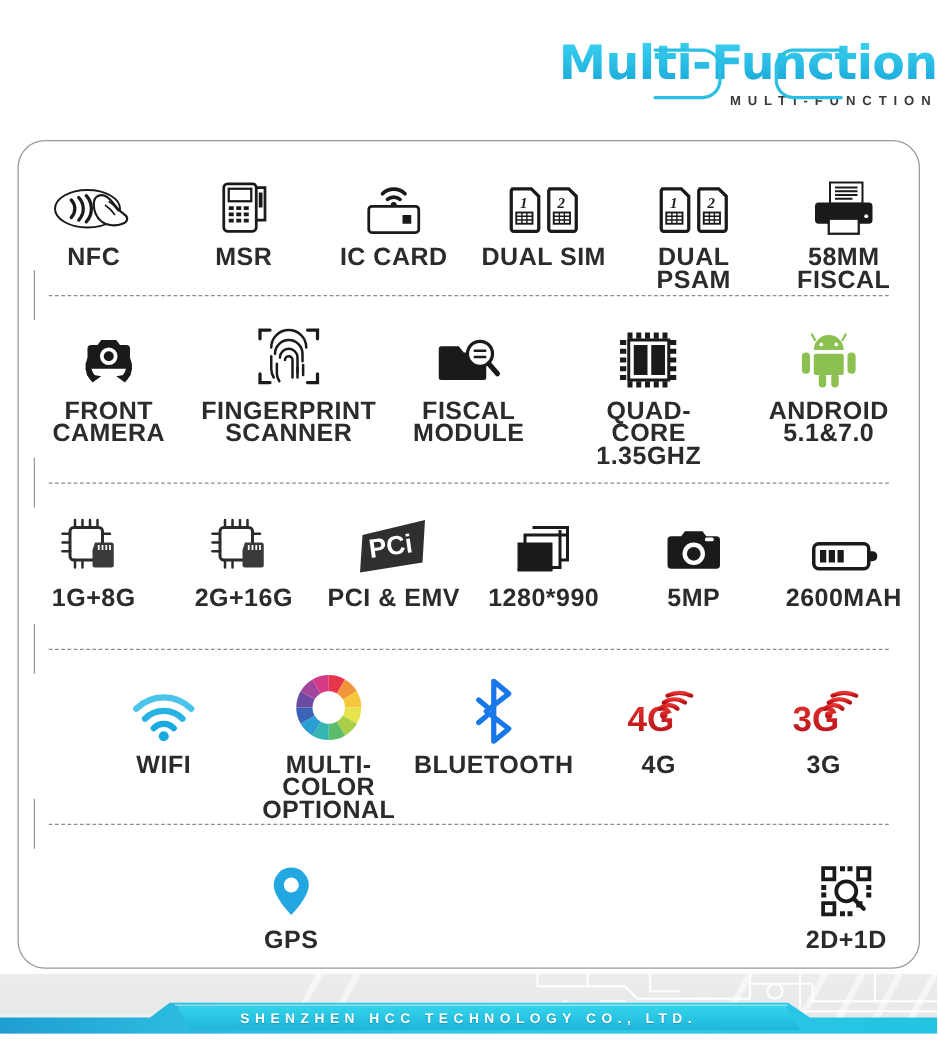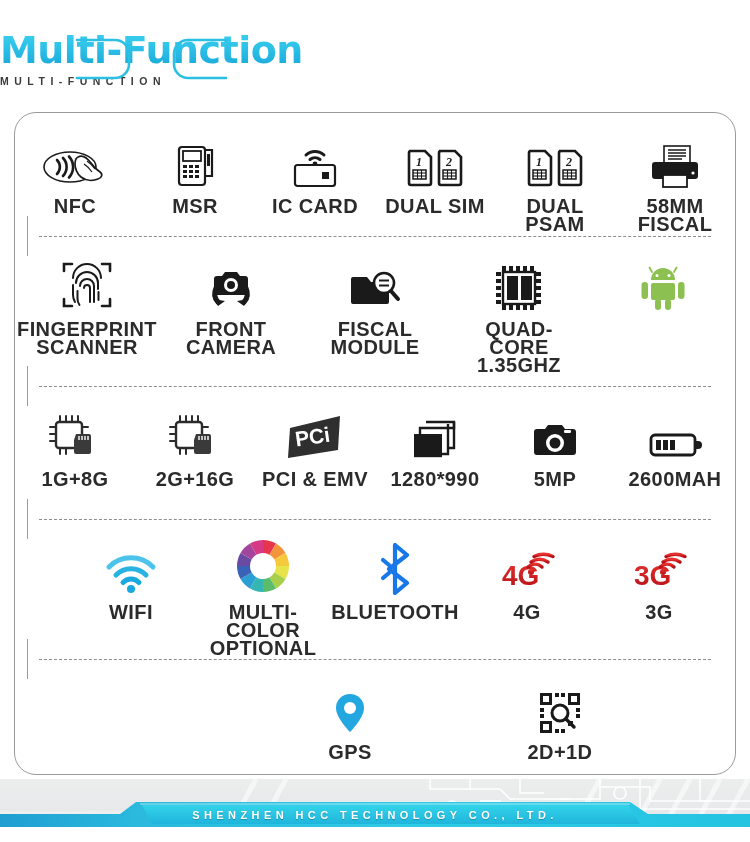--- a/index.html
+++ b/index.html
@@ -7,21 +7,21 @@
     width:750px;height:842px;
     background:#ffffff;
     font-family:"Liberation Sans", sans-serif;
     overflow:hidden;
     position:relative;
   }
 
   
   #title-block{
     position:absolute;left:0;top:28px;width:750px;height:66px;
-    display:flex;flex-direction:column;align-items:flex-start;justify-content:flex-start;
+    display:flex;flex-direction:column;align-items:flex-end;justify-content:flex-start;
   }
   #title-main-wrap{position:relative;height:44px;display:flex;align-items:center;justify-content:center;}
   #title-main{
     font-size:38px;font-weight:bold;letter-spacing:-0.5px;
     font-family:"DejaVu Sans", sans-serif;
     background:linear-gradient(180deg,#3ed2f0 0%,#2ec2e8 42%,#16a3d6 100%);
     -webkit-background-clip:text;background-clip:text;color:transparent;
     -webkit-text-fill-color:transparent;
     line-height:44px;
   }
@@ -237,20 +237,36 @@
     </div>
   </div>
 
   <div class="divider" style="top:123px"></div>
   <div class="tick" style="top:103px;height:40px"></div>
 
   <div class="row" id="row2">
 
     <div class="cell">
       <div class="icon-box">
+        <svg width="66" height="46" viewBox="0 0 66 46">
+          <path d="M24 10 l3-4 h12 l3 4 h5 a3 3 0 0 1 3 3 v13 a3 3 0 0 1 -3 3 h-28 a3 3 0 0 1 -3 -3 v-13 a3 3 0 0 1 3 -3 z" fill="#1a1a1a"></path>
+          <circle cx="33" cy="19" r="7" fill="#ffffff"></circle>
+          <circle cx="33" cy="19" r="4" fill="#1a1a1a"></circle>
+          <path d="M18 22 a13 13 0 0 0 2 14" fill="none" stroke="#1a1a1a" stroke-width="5" stroke-linecap="round"></path>
+          <path d="M15 33 l5 7 l7 -5 z" fill="#1a1a1a"></path>
+          <path d="M48 22 a13 13 0 0 1 -2 14" fill="none" stroke="#1a1a1a" stroke-width="5" stroke-linecap="round"></path>
+          <path d="M51 33 l-5 7 l-7 -5 z" fill="#1a1a1a"></path>
+        </svg>
+      </div>
+      <div class="label" style="white-space:pre-line">FRONT
+CAMERA</div>
+    </div>
+
+    <div class="cell">
+      <div class="icon-box">
         <svg width="54" height="54" viewBox="0 0 54 54">
           <g stroke="#1a1a1a" stroke-width="2.6" fill="none" stroke-linecap="round">
             <path d="M4 13 V6 h8"></path>
               <path d="M50 13 V6 h-8"></path>
             <path d="M4 41 v7 h8"></path>
               <path d="M50 41 v7 h-8"></path>
           </g>
           <g fill="none" stroke="#1a1a1a" stroke-width="2" stroke-linecap="round">
             <path d="M13 20 a14 14 0 0 1 28 0"></path>
             <path d="M16 25 a11 11 0 0 1 22 0 v6"></path>
@@ -258,36 +274,20 @@
             <path d="M24 30 a3 3 0 0 1 6 0 v14"></path>
             <path d="M13 27 v10 a14 14 0 0 0 2 7"></path>
             <path d="M17.5 33 v8 a11 11 0 0 0 2 6"></path>
             <path d="M34 36 v8"></path>
               <path d="M38.5 34 v8"></path>
           </g>
         </svg>
       </div>
       <div class="label" style="white-space:pre-line">FINGERPRINT
 SCANNER</div>
-    </div>
-
-    <div class="cell">
-      <div class="icon-box">
-        <svg width="66" height="46" viewBox="0 0 66 46">
-          <path d="M24 10 l3-4 h12 l3 4 h5 a3 3 0 0 1 3 3 v13 a3 3 0 0 1 -3 3 h-28 a3 3 0 0 1 -3 -3 v-13 a3 3 0 0 1 3 -3 z" fill="#1a1a1a"></path>
-          <circle cx="33" cy="19" r="7" fill="#ffffff"></circle>
-          <circle cx="33" cy="19" r="4" fill="#1a1a1a"></circle>
-          <path d="M18 22 a13 13 0 0 0 2 14" fill="none" stroke="#1a1a1a" stroke-width="5" stroke-linecap="round"></path>
-          <path d="M15 33 l5 7 l7 -5 z" fill="#1a1a1a"></path>
-          <path d="M48 22 a13 13 0 0 1 -2 14" fill="none" stroke="#1a1a1a" stroke-width="5" stroke-linecap="round"></path>
-          <path d="M51 33 l-5 7 l-7 -5 z" fill="#1a1a1a"></path>
-        </svg>
-      </div>
-      <div class="label" style="white-space:pre-line">FRONT
-CAMERA</div>
     </div>
 
     <div class="cell">
       <div class="icon-box">
         <svg width="54" height="46" viewBox="0 0 54 46">
           <path d="M5 11 h14 l4 5 h16 a2 2 0 0 1 2 2 v18 a2 2 0 0 1 -2 2 h-34 a2 2 0 0 1 -2 -2 v-23 a2 2 0 0 1 2 -2 z" fill="#1a1a1a"></path>
           <circle cx="36" cy="17" r="10" fill="#ffffff" stroke="#1a1a1a" stroke-width="2.6"></circle>
           <line x1="31" y1="14.5" x2="41" y2="14.5" stroke="#1a1a1a" stroke-width="2"></line>
           <line x1="31" y1="19.5" x2="41" y2="19.5" stroke="#1a1a1a" stroke-width="2"></line>
           <line x1="43" y1="25" x2="50" y2="33" stroke="#1a1a1a" stroke-width="4" stroke-linecap="round"></line>
@@ -341,20 +341,22 @@
             <circle cx="18" cy="11.5" r="1.5" fill="#ffffff"></circle>
             <circle cx="30" cy="11.5" r="1.5" fill="#ffffff"></circle>
             <rect x="12" y="19" width="24" height="17" rx="2"></rect>
             <rect x="2.5" y="18" width="6.5" height="17" rx="3.2"></rect>
             <rect x="39" y="18" width="6.5" height="17" rx="3.2"></rect>
             <rect x="16" y="35" width="6" height="11" rx="3"></rect>
             <rect x="26" y="35" width="6" height="11" rx="3"></rect>
           </g>
         </svg>
       </div>
+      <div class="label" style="white-space:pre-line">ANDROID
+5.1&amp;7.0</div>
     </div>
   </div>
 
   <div class="divider" style="top:273px"></div>
   <div class="tick" style="top:253px;height:40px"></div>
 
   <div class="row" id="row3">
 
     <div class="cell">
       <div class="icon-box">
@@ -554,21 +556,21 @@
           </g>
         </svg>
       </div>
       <div class="label">3G</div>
     </div>
   </div>
 
   <div class="divider" style="top:546px"></div>
   <div class="tick" style="top:526px;height:40px"></div>
 
-  <div class="row" id="row5" style="justify-content:center;padding-left:160px;gap:94px;">
+  <div class="row" id="row5" style="justify-content:space-between;padding-left:160px;gap:94px;">
 
     <div class="cell">
       <div class="icon-box">
         <svg width="40" height="44" viewBox="0 0 40 44">
           <path d="M20 3 a14 14 0 0 1 14 14 c0 10 -14 24 -14 24 s-14 -14 -14 -24 a14 14 0 0 1 14 -14 z" fill="#22a7e0"></path>
           <circle cx="20" cy="17" r="6" fill="#ffffff"></circle>
         </svg>
       </div>
       <div class="label">GPS</div>
     </div>

